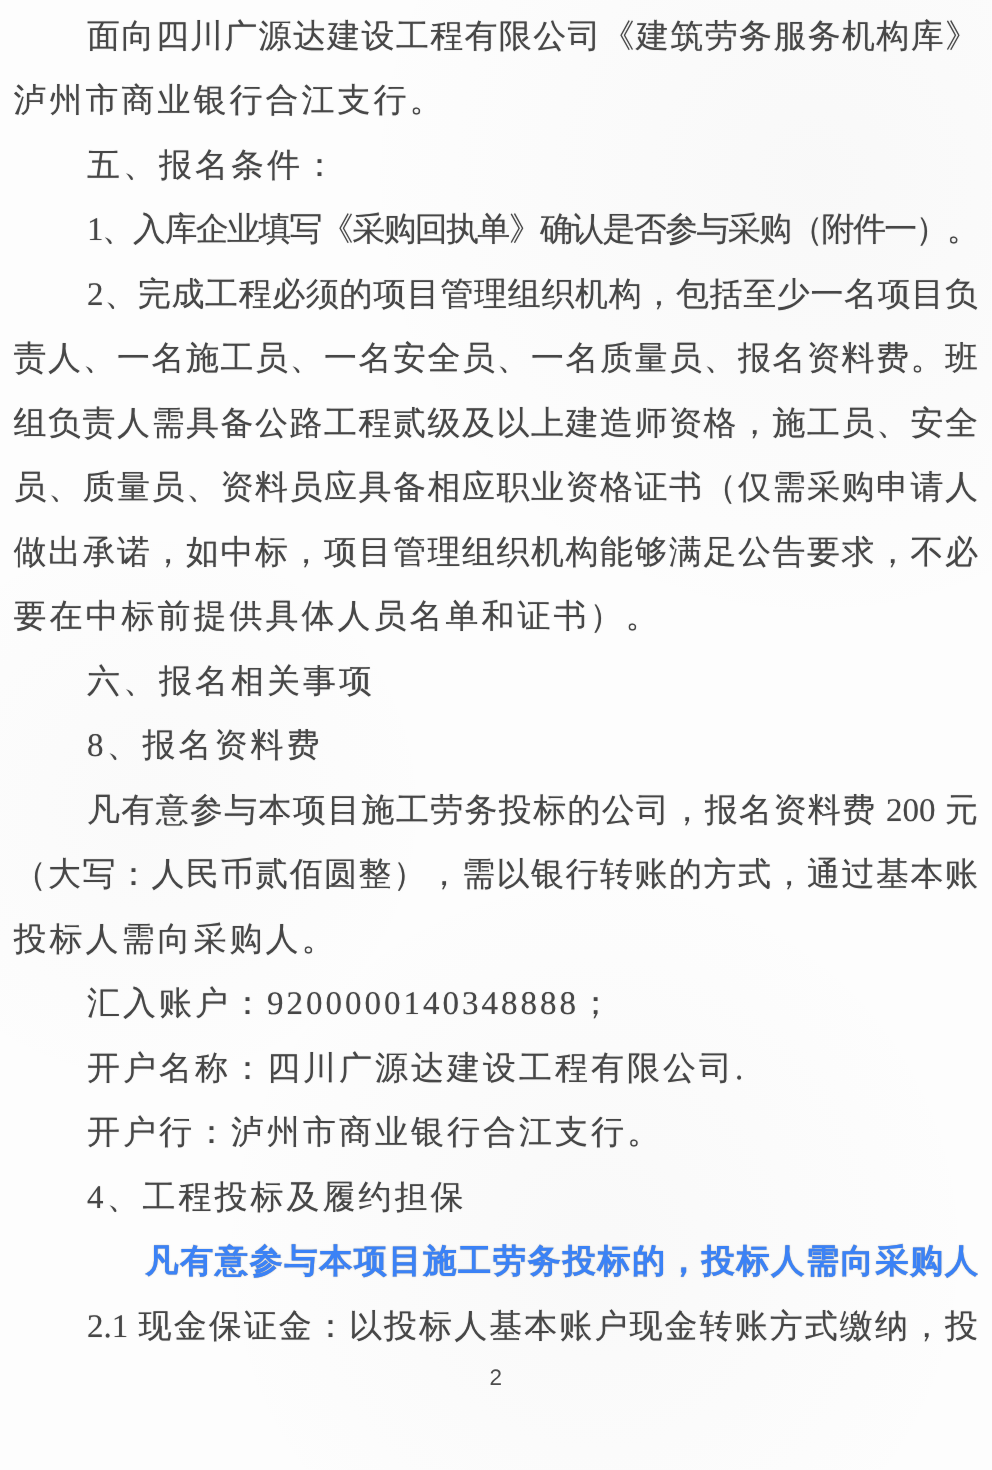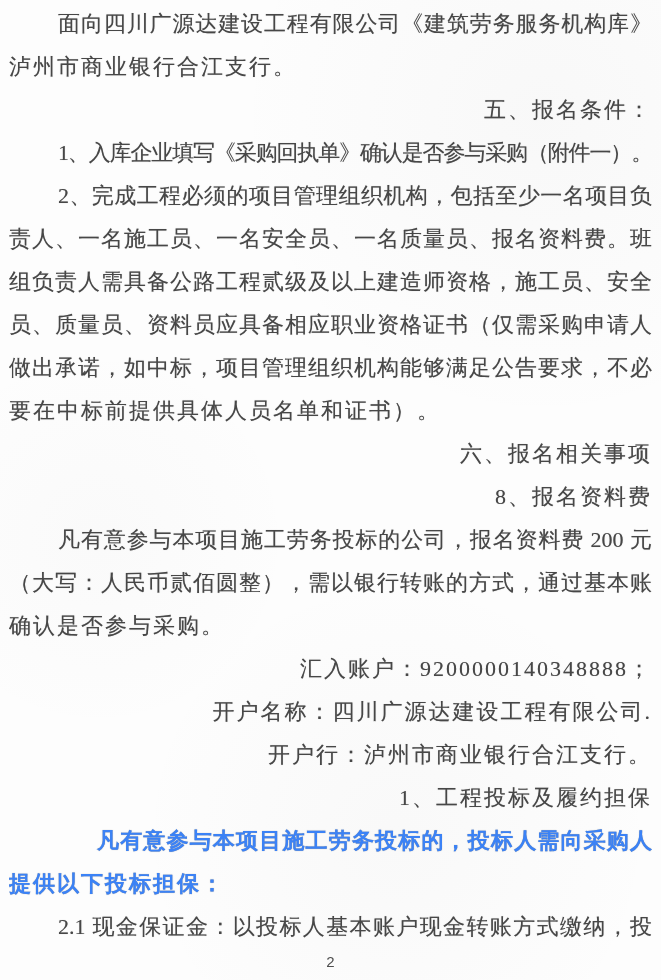--- a/index.html
+++ b/index.html
@@ -36,21 +36,20 @@
   .full {
     text-align: justify;
     text-align-last: justify;
     letter-spacing: 0;
   }
   .tight {
     letter-spacing: -1.2px;
   }
   .ind {
     text-indent: 49px;
-    text-align: right;
   }
   .indlg {
     text-indent: 88px;
   }
   .bold {
     font-weight: bold;
     color: #3b82f6;
     text-shadow: 0 0 0.8px rgba(60,60,60,0.6);
   }
   .footer {
@@ -73,22 +72,21 @@
   <div class="ln ind full">2、完成工程必须的项目管理组织机构，包括至少一名项目负</div>
   <div class="ln full">责人、一名施工员、一名安全员、一名质量员、报名资料费。班</div>
   <div class="ln full">组负责人需具备公路工程贰级及以上建造师资格，施工员、安全</div>
   <div class="ln full">员、质量员、资料员应具备相应职业资格证书（仅需采购申请人</div>
   <div class="ln full">做出承诺，如中标，项目管理组织机构能够满足公告要求，不必</div>
   <div class="ln">要在中标前提供具体人员名单和证书）。</div>
   <div class="ln ind">六、报名相关事项</div>
   <div class="ln ind">8、报名资料费</div>
   <div class="ln ind full">凡有意参与本项目施工劳务投标的公司，报名资料费 200 元</div>
   <div class="ln full">（大写：人民币贰佰圆整），需以银行转账的方式，通过基本账</div>
-  <div class="ln">确认是否参与采购。</div>
+  <div class="ln">投标人需向采购人。</div>
   <div class="ln ind">汇入账户：9200000140348888；</div>
   <div class="ln ind">开户名称：四川广源达建设工程有限公司.</div>
   <div class="ln ind">开户行：泸州市商业银行合江支行。</div>
-  <div class="ln ind">1、工程投标及履约担保</div>
+  <div class="ln ind">4、工程投标及履约担保</div>
   <div class="ln indlg full bold">凡有意参与本项目施工劳务投标的，投标人需向采购人</div>
-  <div class="ln bold">提供以下投标担保：</div>
   <div class="ln ind full">2.1 现金保证金：以投标人基本账户现金转账方式缴纳，投</div>
   <div class="footer">2</div>
 </div>
 
 </body></html>

